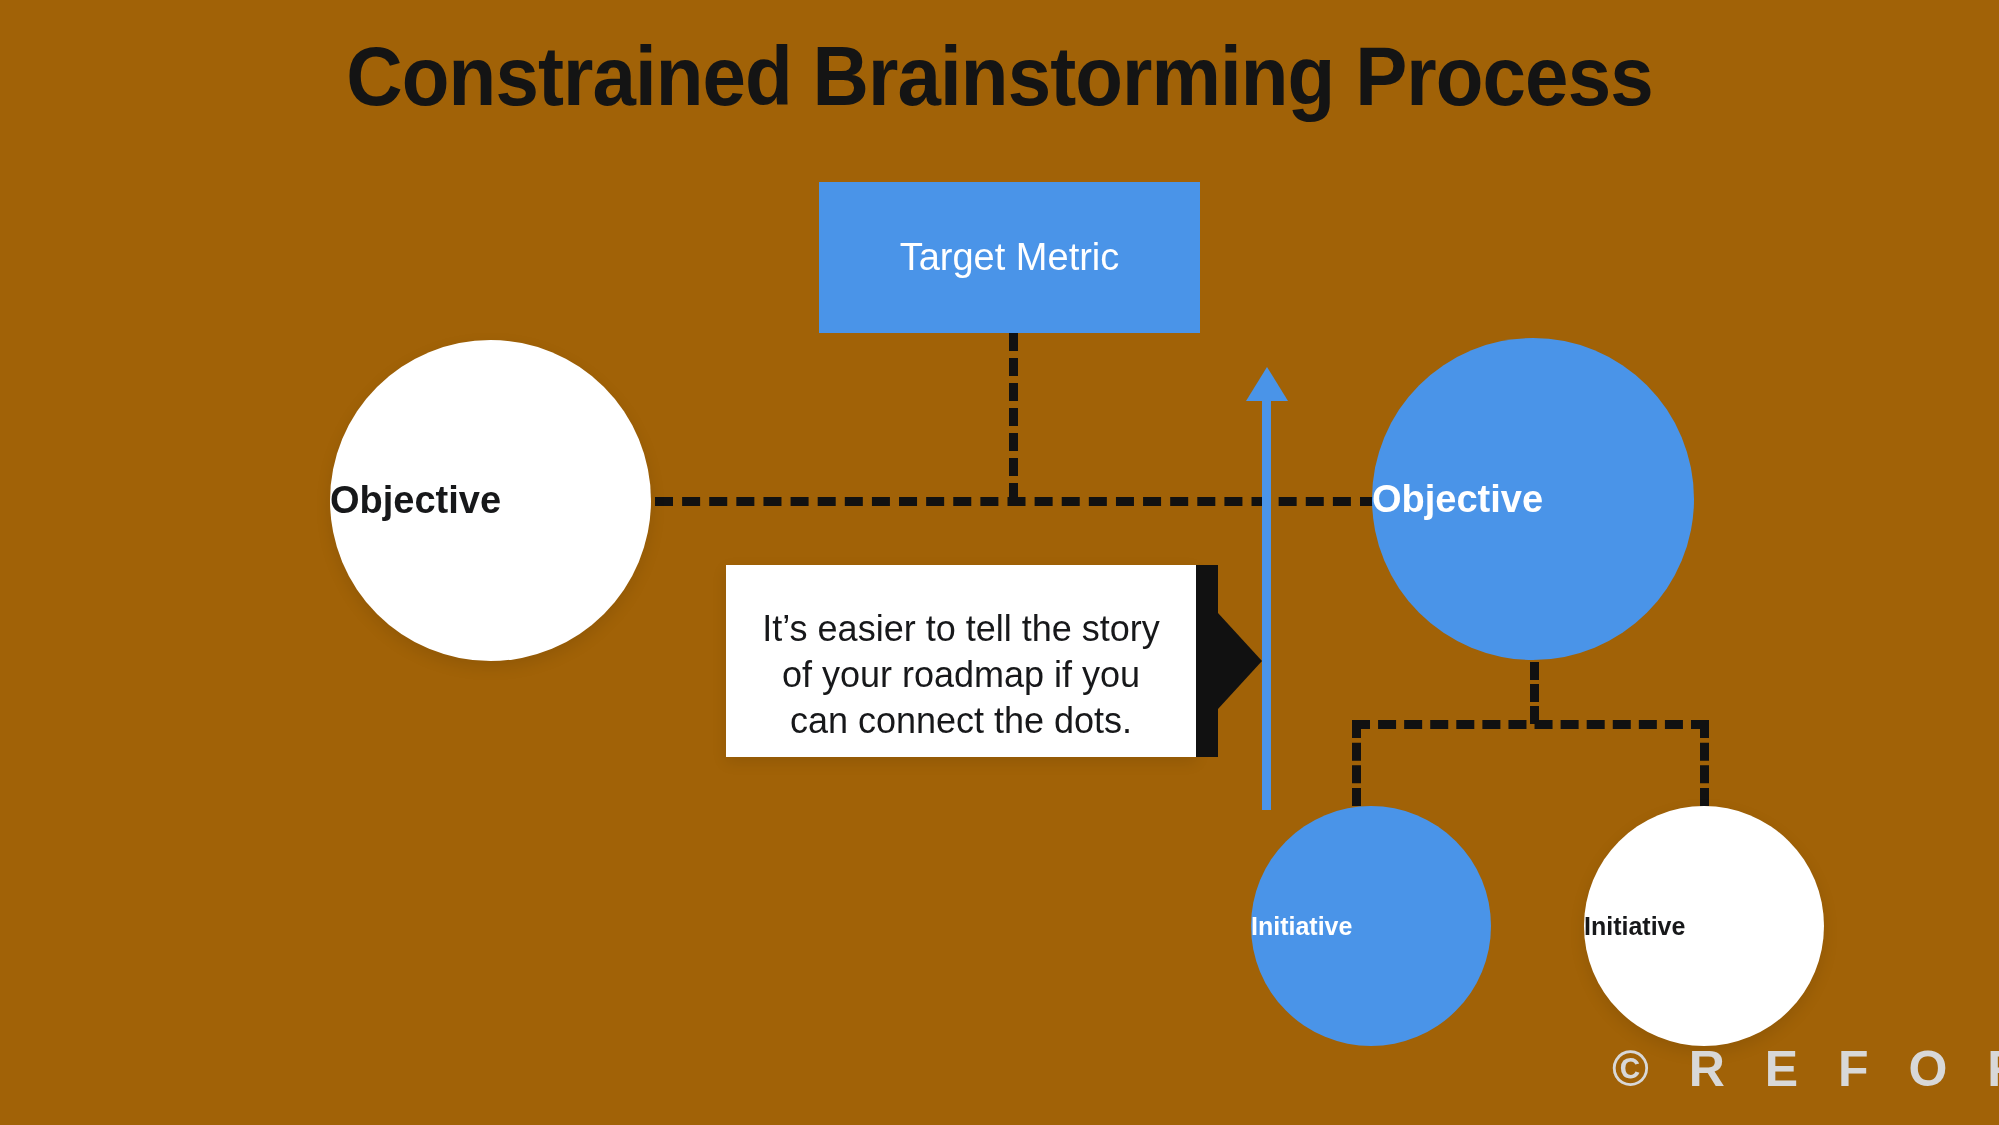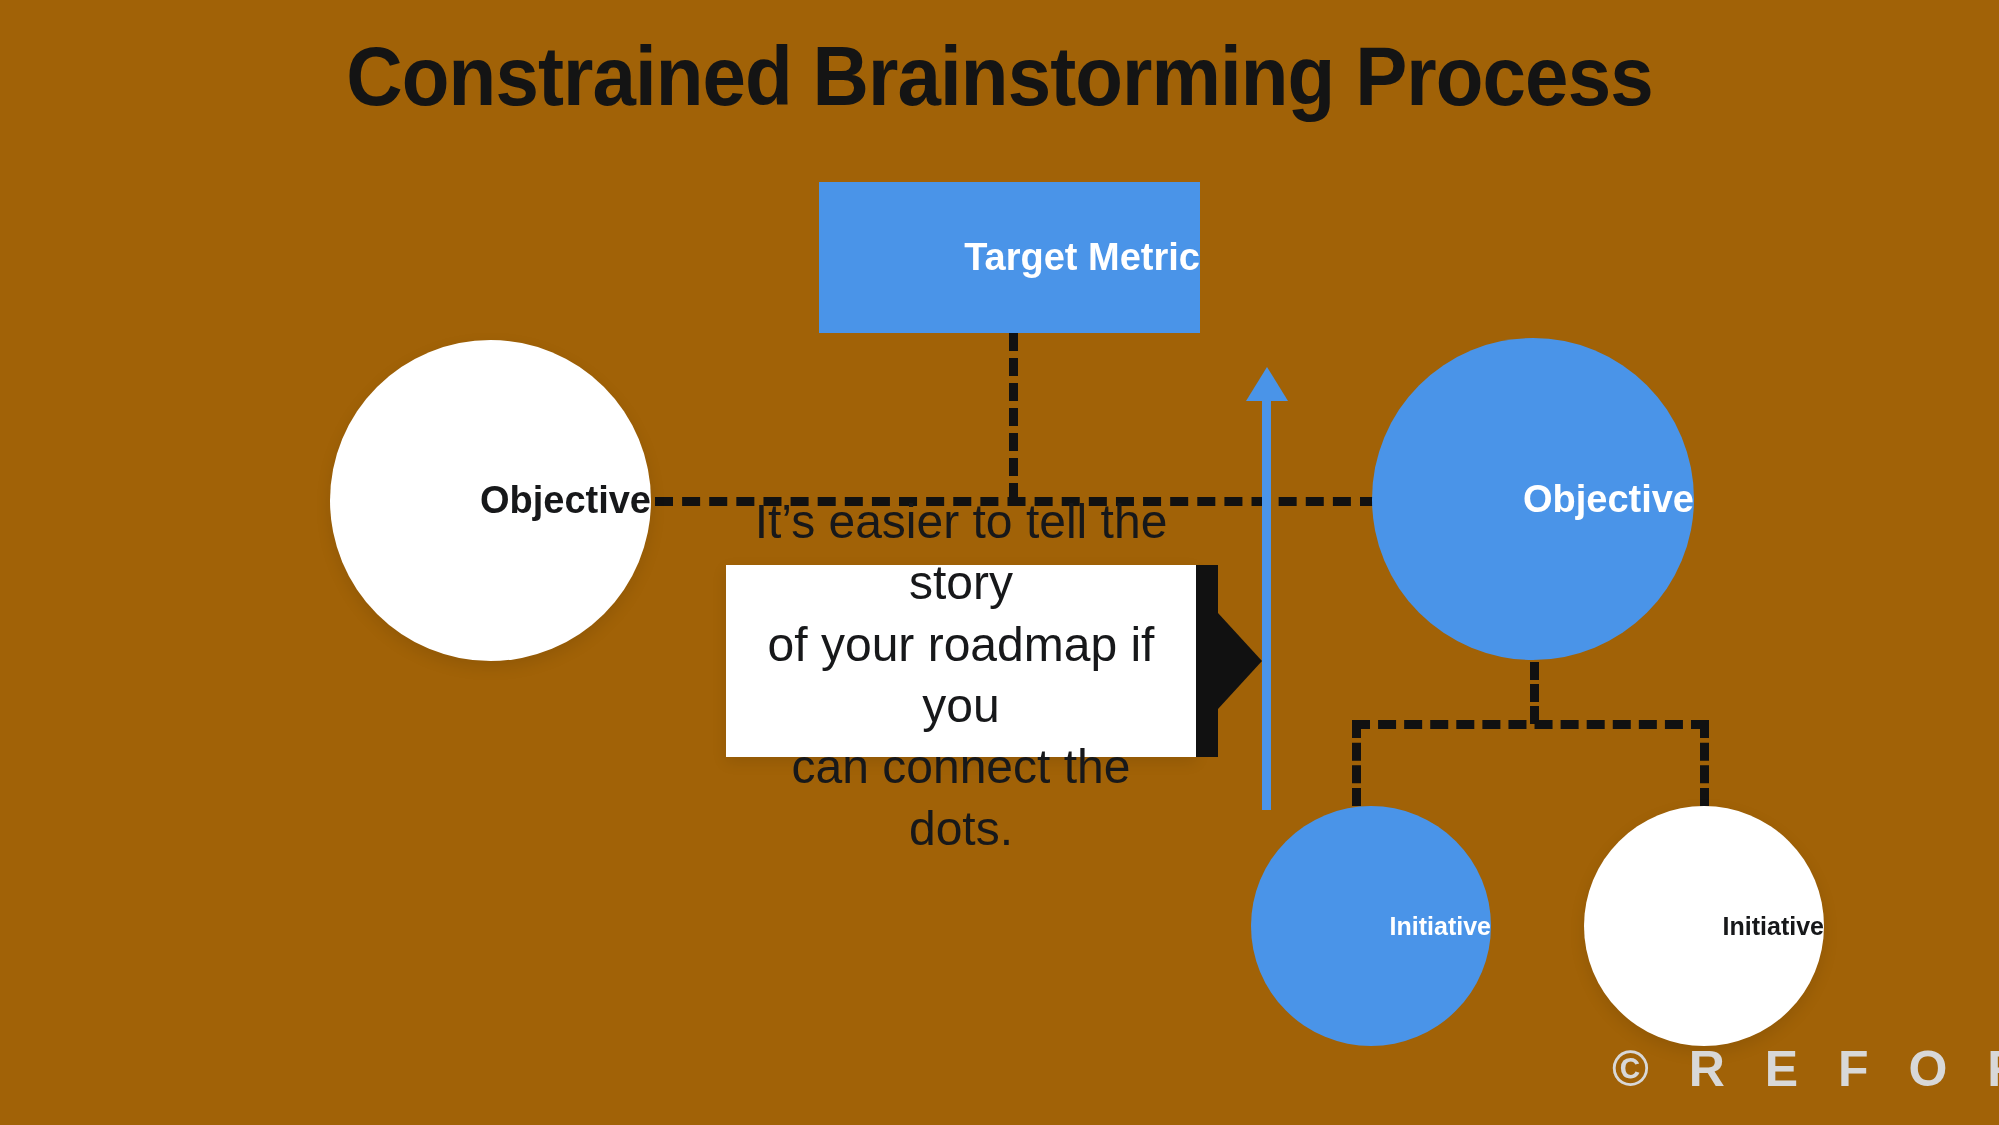--- a/index.html
+++ b/index.html
@@ -33,33 +33,33 @@
     transform: scaleX(0.93);
     transform-origin: center top;
     white-space: nowrap;
   }
 
   
   .node-rect {
     position: absolute;
     display: flex;
     align-items: center;
-    justify-content: flex-end;
+    justify-content: center;
     background: #4a94e8;
     color: #ffffff;
     font-size: 38px;
-    font-weight: 700;
+    font-weight: 400;
   }
 
   .node-circle {
     position: absolute;
     border-radius: 50%;
     display: flex;
     align-items: center;
-    justify-content: flex-end;
+    justify-content: flex-start;
     box-sizing: border-box;
     text-align: center;
   }
   .circle-white {
     background: #ffffff;
     color: #17181a;
     box-shadow: 0 6px 16px rgba(0,0,0,0.10);
   }
   .circle-blue {
     background: #4a94e8;
@@ -101,21 +101,21 @@
     left: 0;
     top: 0;
     background: #ffffff;
     box-shadow: 0 5px 14px rgba(0,0,0,0.10);
     display: flex;
     align-items: center;
     justify-content: center;
     box-sizing: border-box;
   }
   .callout-text {
-    font-size: 48px;
+    font-size: 36px;
     line-height: 1.28;
     color: #17181a;
     text-align: center;
     padding: 0 26px;
     white-space: pre-line;
     margin-top: 28px;
   }
   .callout-bar {
     position: absolute;
     background: #111111;

